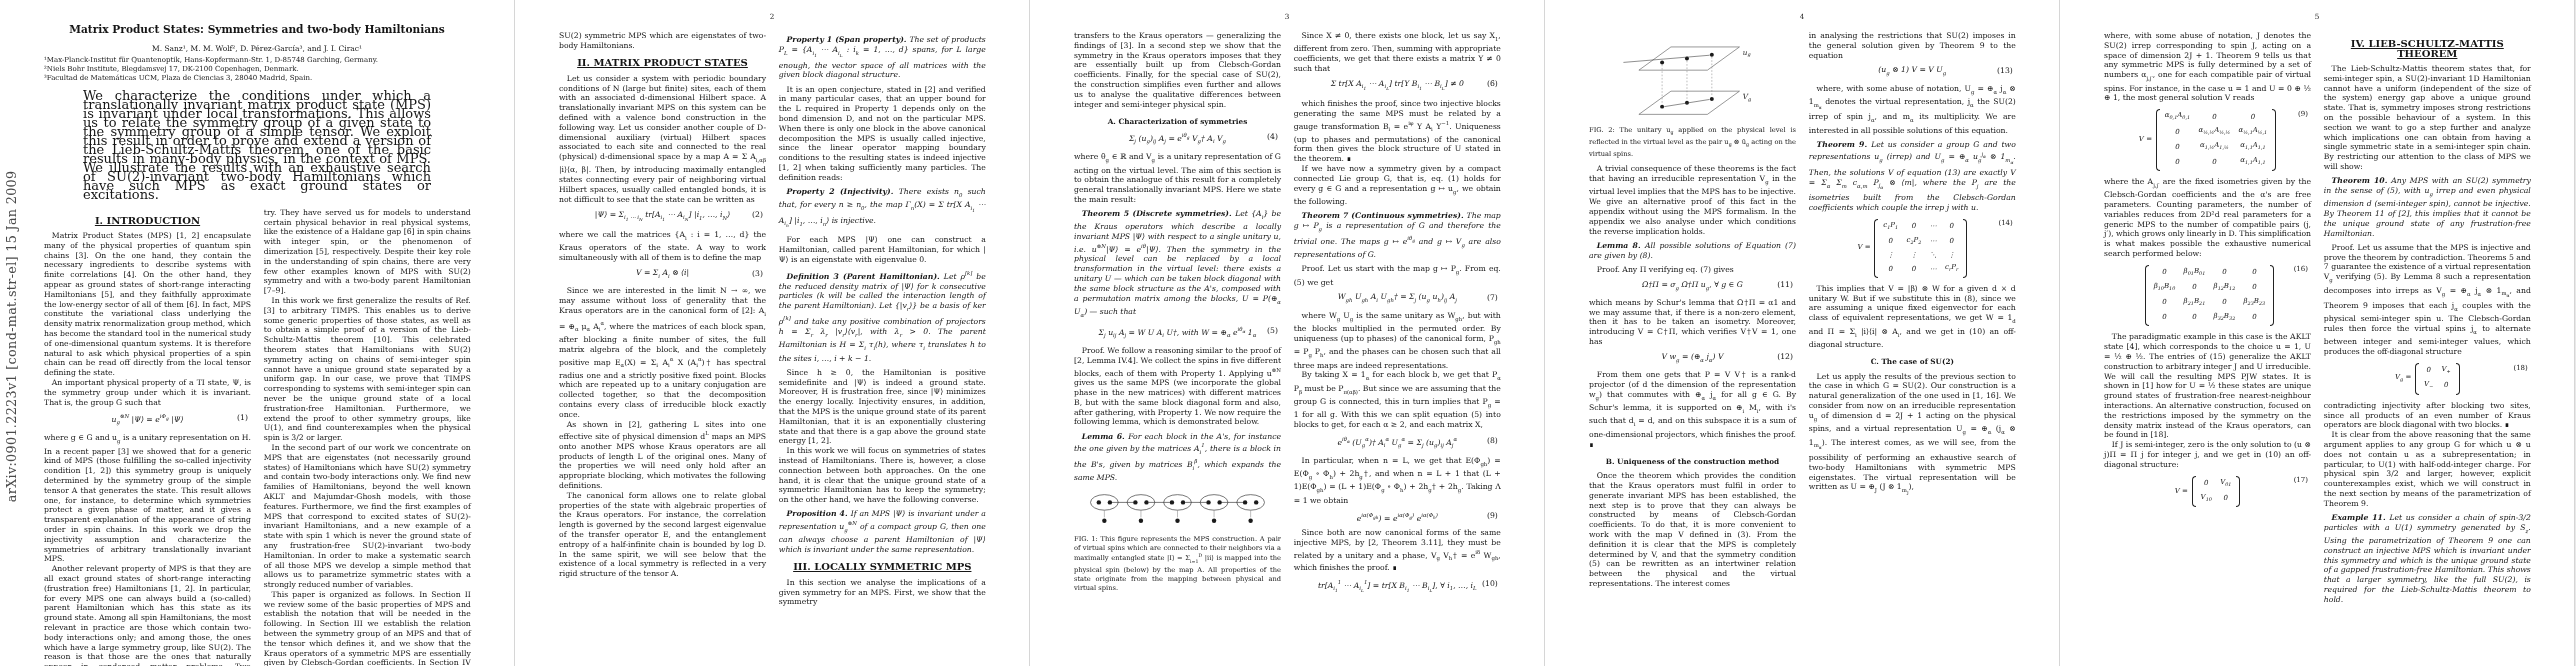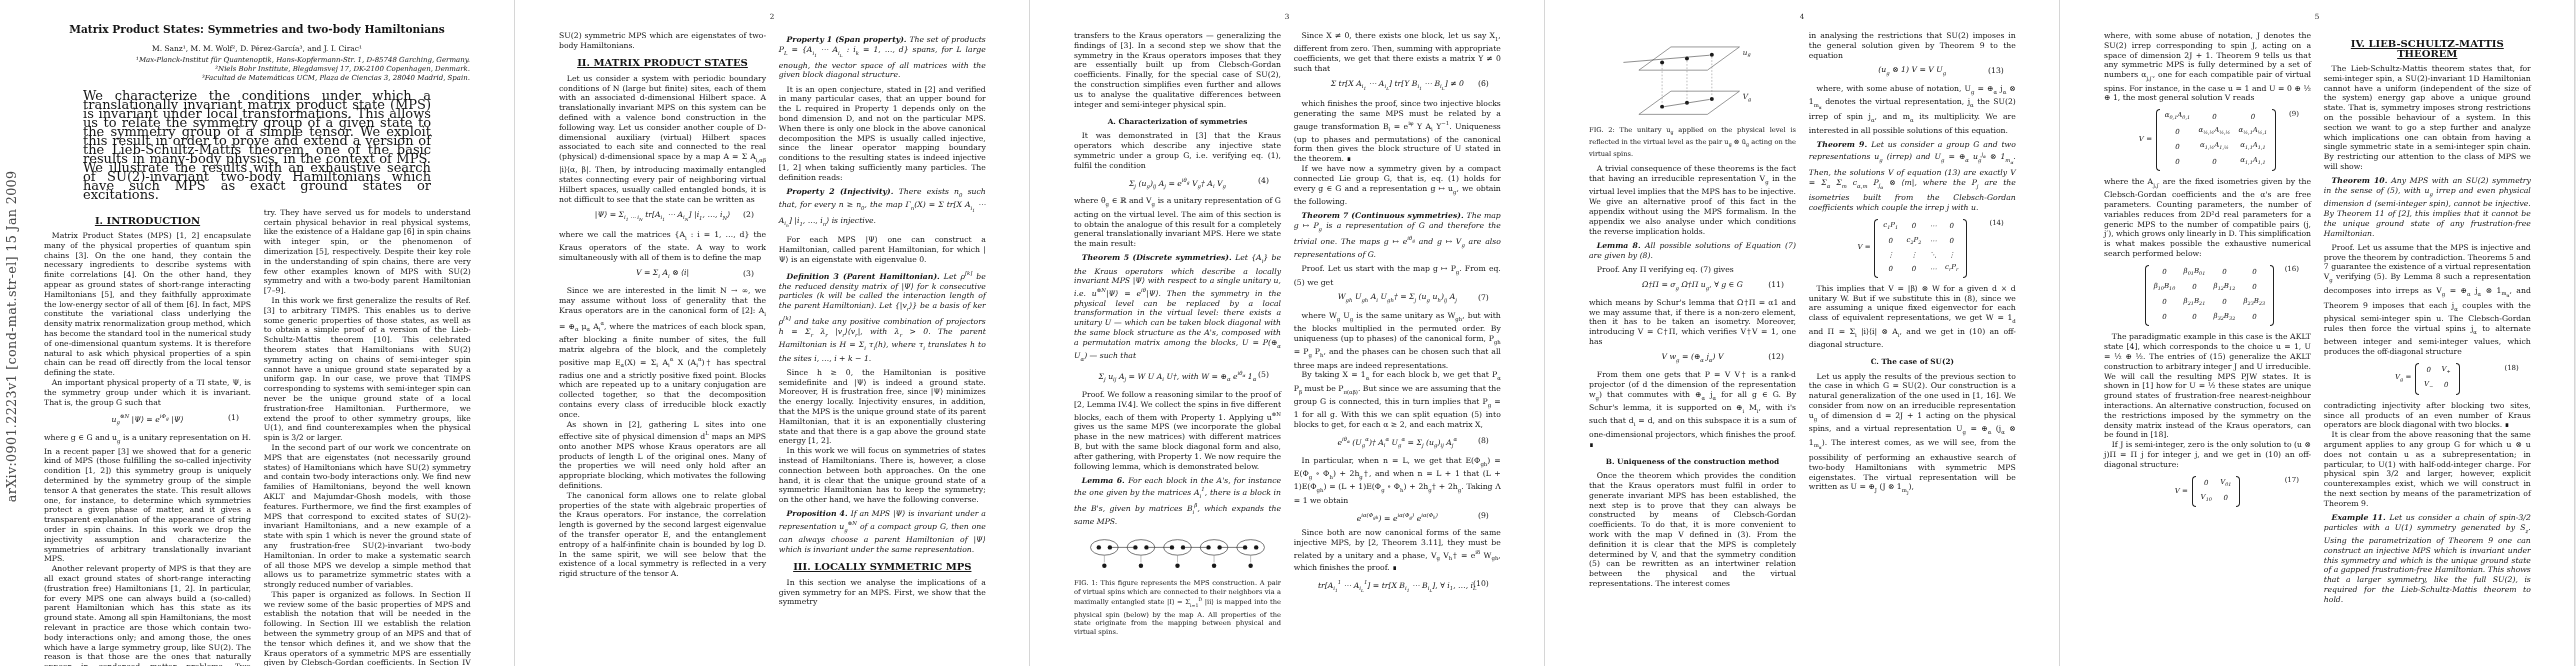--- a/index.html
+++ b/index.html
@@ -10,36 +10,36 @@
           border-right:0.6px solid #d6d6d6; overflow:hidden; }
   .page-inner { padding:13.3px 44px 0 44px; }
   .page-inner.body { padding-top:31px; }
   .page-number { position:absolute; top:12.2px; left:0; width:100%; text-align:center; font-size:7.2px; color:#222; }
 
   .arxiv-stamp { position:absolute; left:-182px; top:328px; width:389px; height:16.7px; text-align:center;
                  transform:rotate(-90deg); font-size:12.8px; letter-spacing:0.3px; color:#4a4a4a; z-index:5; }
 
   .title   { text-align:center; font-weight:bold; font-size:10.6px; line-height:1.25; margin:10px 16.7px 7.2px; }
   .authors { text-align:center; font-size:7.5px; margin-bottom:3.3px; }
-  .affil   { text-align:right; font-style:italic; font-size:7px; line-height:9.2px; }
+  .affil   { text-align:left; font-size:7px; line-height:9.2px; }
   .abstract{ margin:7.2px 39px 9px; font-size:13px; line-height:9px; text-align:justify; }
 
   .cols { display:flex; gap:12.8px; }
   .col  { flex:0 0 207px; width:207px; font-size:7.7px; line-height:9.8px; text-align:justify; }
 
   .h-sec { text-align:center; font-weight:bold; font-size:10px; margin:7.8px 3.3px 5.6px;text-decoration:underline; }
   .h-sub { text-align:center; font-weight:bold; font-size:7.3px; margin:7.2px 3.3px 5px; }
   .para  { margin:0; text-indent:7.8px; }
   .para.cont { text-indent:0; }
   .thm { margin:4.4px 0; font-style:italic; text-indent:7.8px; }
   .thm-head { font-weight:bold; }
 
   .eq { position:relative; margin:5px 0; text-align:center; font-style:italic; font-size:7.7px; }
   .eq .eq-body { display:inline-block; padding:0 14.5px; }
-  .eq-num { position:absolute; right:12px; top:0.6px; font-style:normal; }
+  .eq-num { position:absolute; right:3px; top:0.6px; font-style:normal; }
 
   .meq { position:relative; display:flex; justify-content:center; align-items:center; gap:2.2px;
          margin:6.1px 0; font-style:italic; font-size:7px; }
   .mat-lhs { margin-right:1.7px; }
   .mat-paren { align-self:stretch; width:3.9px; border:0.8px solid #222; }
   .mat-paren.l { border-right:0; border-radius:6.7px 0 0 6.7px; }
   .mat-paren.r { border-left:0;  border-radius:0 6.7px 6.7px 0; }
   .mat-grid { display:grid; column-gap:8.3px; row-gap:2.8px; text-align:center; padding:2.2px 2.8px; align-items:center; }
 
   .figure { margin:5.6px 0 2.2px; text-align:center; }
@@ -113,21 +113,20 @@
     </div>
   </section>
 
   <section class="page">
     <div class="page-number">3</div>
     <div class="page-inner body">
       <div class="cols">
         <div class="col">
             <p class="para cont">transfers to the Kraus operators — generalizing the findings of [3]. In a second step we show that the symmetry in the Kraus operators imposes that they are essentially built up from Clebsch-Gordan coefficients. Finally, for the special case of SU(2), the construction simplifies even further and allows us to analyse the qualitative differences between integer and semi-integer physical spin.</p>
             <div class="h-sub">A. Characterization of symmetries</div>
-            <p class="para">It was demonstrated in [3] that the Kraus operators which describe any injective state symmetric under a group G, i.e. verifying eq. (1), fulfil the condition</p>
             <div class="eq"><span class="eq-body">Σ<sub>j</sub> (u<sub>g</sub>)<sub>ij</sub> A<sub>j</sub> = e<sup>iθ<sub>g</sub></sup> V<sub>g</sub>† A<sub>i</sub> V<sub>g</sub></span><span class="eq-num">(4)</span></div>
             <p class="para cont">where θ<sub>g</sub> ∈ ℝ and V<sub>g</sub> is a unitary representation of G acting on the virtual level. The aim of this section is to obtain the analogue of this result for a completely general translationally invariant MPS. Here we state the main result:</p>
             <p class="thm"><span class="thm-head">Theorem 5 (Discrete symmetries). </span><span>Let {A<sub>i</sub>} be the Kraus operators which describe a locally invariant MPS |Ψ⟩ with respect to a single unitary u, i.e. u<sup>⊗N</sup>|Ψ⟩ = e<sup>iθ</sup>|Ψ⟩. Then the symmetry in the physical level can be replaced by a local transformation in the virtual level: there exists a unitary U — which can be taken block diagonal with the same block structure as the A's, composed with a permutation matrix among the blocks, U = P(⊕<sub>α</sub> U<sub>α</sub>) — such that</span></p>
             <div class="eq"><span class="eq-body">Σ<sub>j</sub> u<sub>ij</sub> A<sub>j</sub> = W U A<sub>i</sub> U†,  with  W = ⊕<sub>α</sub> e<sup>iθ<sub>α</sub></sup> 1<sub>α</sub></span><span class="eq-num">(5)</span></div>
             <p class="para">Proof. We follow a reasoning similar to the proof of [2, Lemma IV.4]. We collect the spins in five different blocks, each of them with Property 1. Applying u<sup>⊗N</sup> gives us the same MPS (we incorporate the global phase in the new matrices) with different matrices B, but with the same block diagonal form and also, after gathering, with Property 1. We now require the following lemma, which is demonstrated below.</p>
             <p class="thm"><span class="thm-head">Lemma 6. </span><span>For each block in the A's, for instance the one given by the matrices A<sub>i</sub><sup>1</sup>, there is a block in the B's, given by matrices B<sub>i</sub><sup>β</sup>, which expands the same MPS.</span></p>
             <div class="figure"><svg width="187" height="41" viewBox="0 0 336 74">
                 <ellipse cx="36" cy="26" rx="25" ry="14" fill="none" stroke="#333" stroke-width="1.2"></ellipse>
                 <circle cx="26" cy="26" r="4" fill="#1a1a1a"></circle>
                 <circle cx="46" cy="26" r="4" fill="#1a1a1a"></circle>

